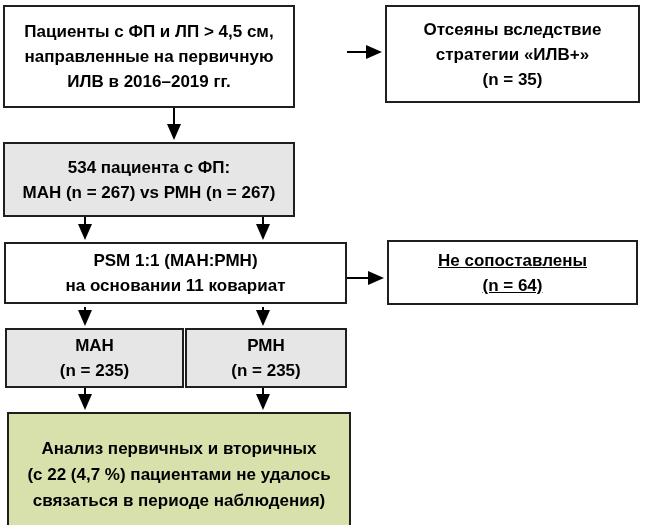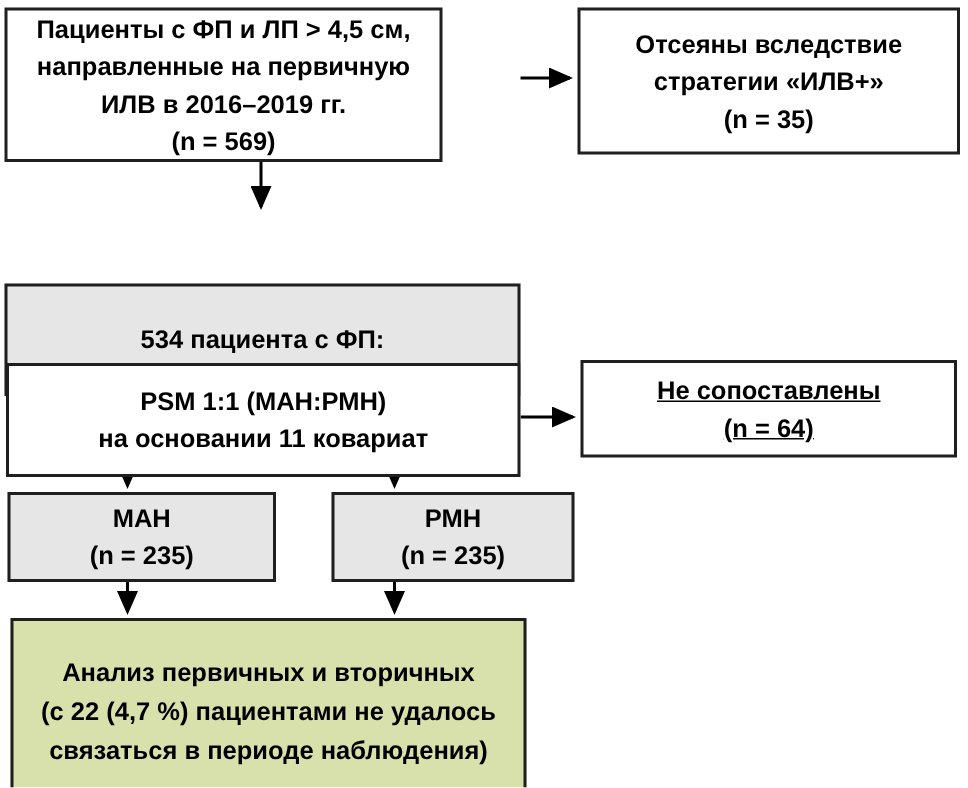--- a/index.html
+++ b/index.html
@@ -32,25 +32,25 @@
     font-weight:700;
     font-size:17px;
     line-height:25px;
     padding:2px 6px;
   }
   .fill-white{background:var(--box-fill-white);}
   .fill-gray{background:var(--box-fill-gray);}
   .fill-green{background:var(--box-fill-green);}
   .box-eligible   {left:3px;  top:5px;   width:292px; height:103px;}
   .box-excluded   {left:385px;top:5px;   width:255px; height:98px;}
-  .box-cohort     {left:3px;  top:142px; width:344px; height:75px;margin-top:47px;}
-  .box-psm        {left:4px;  top:242px; width:343px; height:76px;}
+  .box-cohort     {left:3px;  top:142px; width:292px; height:75px;}
+  .box-psm        {left:4px;  top:242px; width:343px; height:62px;}
   .box-notmatched {left:387px;top:240px; width:251px; height:65px;text-decoration:underline;}
   .box-man        {left:5px;  top:328px; width:179px; height:60px;}
-  .box-rmn        {left:185px;top:328px; width:162px; height:60px;margin-left:36px;}
+  .box-rmn        {left:185px;top:328px; width:162px; height:60px;}
   .box-analysis   {left:7px;  top:412px; width:344px; height:125px; line-height:26px;}
   .arrows{
     position:absolute;left:0;top:0;width:645px;height:525px;
     pointer-events:none;
   }
   .arrows line{stroke:var(--arrow);stroke-width:2;}
   .arrows .head{fill:var(--arrow);}
 </style>
 </head>
 <body>
@@ -71,31 +71,31 @@
     <line x1="85" y1="307" x2="85" y2="324" marker-end="url(#ah)"></line>
     <line x1="263" y1="307" x2="263" y2="324" marker-end="url(#ah)"></line>
     <line x1="85" y1="388" x2="85" y2="408" marker-end="url(#ah)"></line>
     <line x1="263" y1="388" x2="263" y2="408" marker-end="url(#ah)"></line>
   </svg>
 
   <div class="box fill-white box-eligible">
     <div>Пациенты с ФП и ЛП &gt; 4,5 см,</div>
     <div>направленные на первичную</div>
     <div>ИЛВ в 2016–2019 гг.</div>
-    <div>(n = 569)</div>
   </div>
 
   <div class="box fill-white box-excluded">
     <div>Отсеяны вследствие</div>
     <div>стратегии «ИЛВ+»</div>
     <div>(n = 35)</div>
   </div>
 
   <div class="box fill-gray box-cohort">
     <div>534 пациента с ФП:</div>
+    <div>МАН (n = 267) vs РМН (n = 267)</div>
   </div>
 
   <div class="box fill-white box-psm">
     <div>PSM 1:1 (МАН:РМН)</div>
     <div>на основании 11 ковариат</div>
   </div>
 
   <div class="box fill-white box-notmatched">
     <div>Не сопоставлены</div>
     <div>(n = 64)</div>

